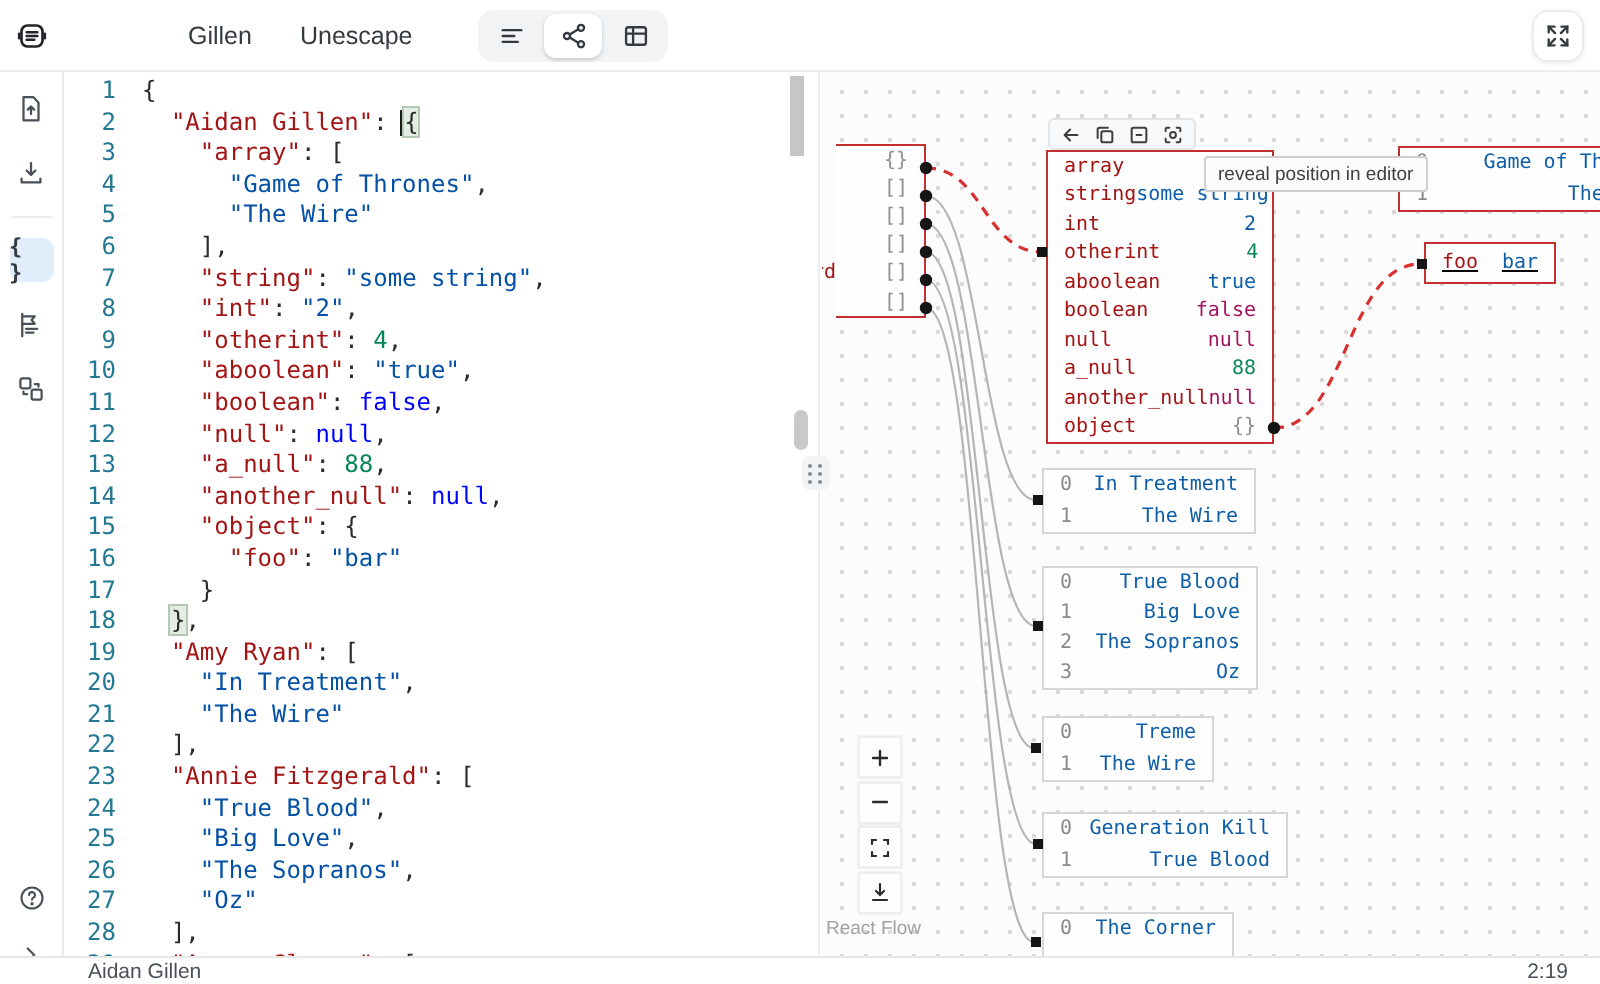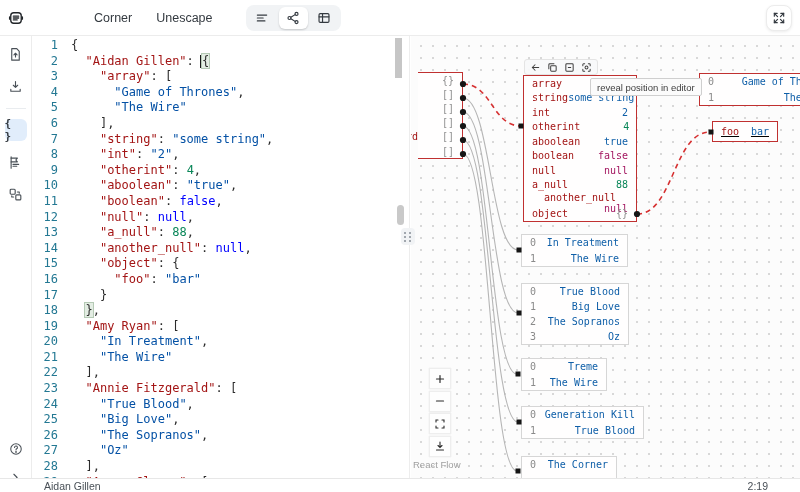--- a/index.html
+++ b/index.html
@@ -59,44 +59,44 @@
   .node { position:absolute; background:#fffefe; border:1px solid #d6d6d6; font:10px "DejaVu Sans Mono",monospace; z-index:2; cursor:pointer; }
   .node.red { border-color:#C03030; }
   .node.root { border-left:none; }
   .nrow { display:flex; align-items:center; justify-content:space-between; padding:0 8px; position:relative; }
   .nk { white-space:pre; } .nv { white-space:pre; margin-left:auto; }
   .gk { color:#A31515; } .gs { color:#0F5FA8; } .gn { color:#098658; }
   .gb { color:#a3155f; } .ga { color:#8f8f8f; } .gi { color:#8a8a8a; }
   .frag { position:absolute; left:-12px; }
   .node-toolbar { position:absolute; left:113px; top:23px; height:16px; background:rgba(248,249,250,.95); border:1px solid #e4e4e4; border-radius:3px; display:flex; align-items:center; gap:6px; padding:0 5px; z-index:4; }
   .node-toolbar .tb { display:flex; color:#3f3f3f; cursor:pointer; }
-  .tooltip { position:absolute; left:179px; top:42px; background:#fbfbfb; border:1px solid #cfcfcf; border-radius:2px; font:9.5px "Liberation Sans",sans-serif; color:#414141; padding:2.5px 6px; white-space:nowrap; z-index:5; }
+  .tooltip { position:absolute; left:191px; top:42px; background:#fbfbfb; border:1px solid #cfcfcf; border-radius:2px; font:9.5px "Liberation Sans",sans-serif; color:#414141; padding:2.5px 6px; white-space:nowrap; z-index:5; }
   .flow-controls { position:absolute; left:18px; top:332px; display:flex; flex-direction:column; gap:1.5px; z-index:6; }
   .fc-btn { width:22px; height:21px; background:#fefefe; border:1px solid #eee; box-shadow:0 0 1px rgba(0,0,0,.12); display:flex; align-items:center; justify-content:center; color:#2b2b2b; cursor:pointer; }
   .attribution { position:absolute; left:2px; top:423px; font:9.5px "Liberation Sans",sans-serif; color:#a0a0a0; z-index:6; }
 
   
   .statusbar { position:absolute; left:0; right:0; bottom:0; height:14px; background:#fff; border-top:1px solid #e7e7e7; display:flex; align-items:center; z-index:30; }
   .statusbar .sel { margin-left:44px; font-size:10.5px; color:#495057; }
-  .statusbar .pos { margin-left:auto; margin-right:32px; font-size:10.5px; color:#495057; }
+  .statusbar .pos { margin-left:auto; margin-right:16px; font-size:10.5px; color:#495057; }
 </style>
 </head>
 <body>
 
 <div class="app">
 
   <div class="topbar">
     <div class="logo">
       <svg width="18" height="18" viewBox="0 0 24 24" fill="none" stroke="currentColor" stroke-width="1.8" stroke-linecap="round">
           <rect x="5" y="5" width="14" height="14" rx="4"></rect>
           <path d="M8.5 9.5h7M8.5 12h7M8.5 14.5h5"></path>
           <path d="M3.5 10.5v3M20.5 10.5v3"></path>
         </svg>
     </div>
-    <button class="txtbtn" id="format-btn">Corner</button>
+    <button class="txtbtn" id="format-btn">Gillen</button>
     <button class="txtbtn" id="unescape-btn">Unescape</button>
     <div class="segmented">
       <button class="seg-btn">
         <svg width="14" height="14" viewBox="0 0 24 24" fill="none" stroke="currentColor" stroke-width="2" stroke-linecap="round">
             <path d="M4 7h16M4 12h10M4 17h13"></path>
           </svg>
       </button>
       <button class="seg-btn active">
         <svg width="14" height="14" viewBox="0 0 24 24" fill="none" stroke="currentColor" stroke-width="2" stroke-linecap="round">
             <circle cx="18" cy="5" r="2.6"></circle>
@@ -242,21 +242,21 @@
             <span class="nv gb">false</span>
           </div>
           <div class="nrow" style="height: 14.5px;">
             <span class="nk gk">null</span>
             <span class="nv gb">null</span>
           </div>
           <div class="nrow" style="height: 14.5px;">
             <span class="nk gk">a_null</span>
             <span class="nv gn">88</span>
           </div>
-          <div class="nrow" style="height: 14.5px; flex-direction: column;">
+          <div class="nrow" style="height: 14.5px;">
             <span class="nk gk">another_null</span>
             <span class="nv gb">null</span>
           </div>
           <div class="nrow" style="height: 14.5px; justify-content: center;">
             <span class="nk gk">object</span>
             <span class="nv ga">{}</span>
           </div>
         </div>
         <div class="node red" style="left: 288px; top: 37px; width: 142px; height: 33px;">
           <div class="nrow" style="height: 15.5px;">

